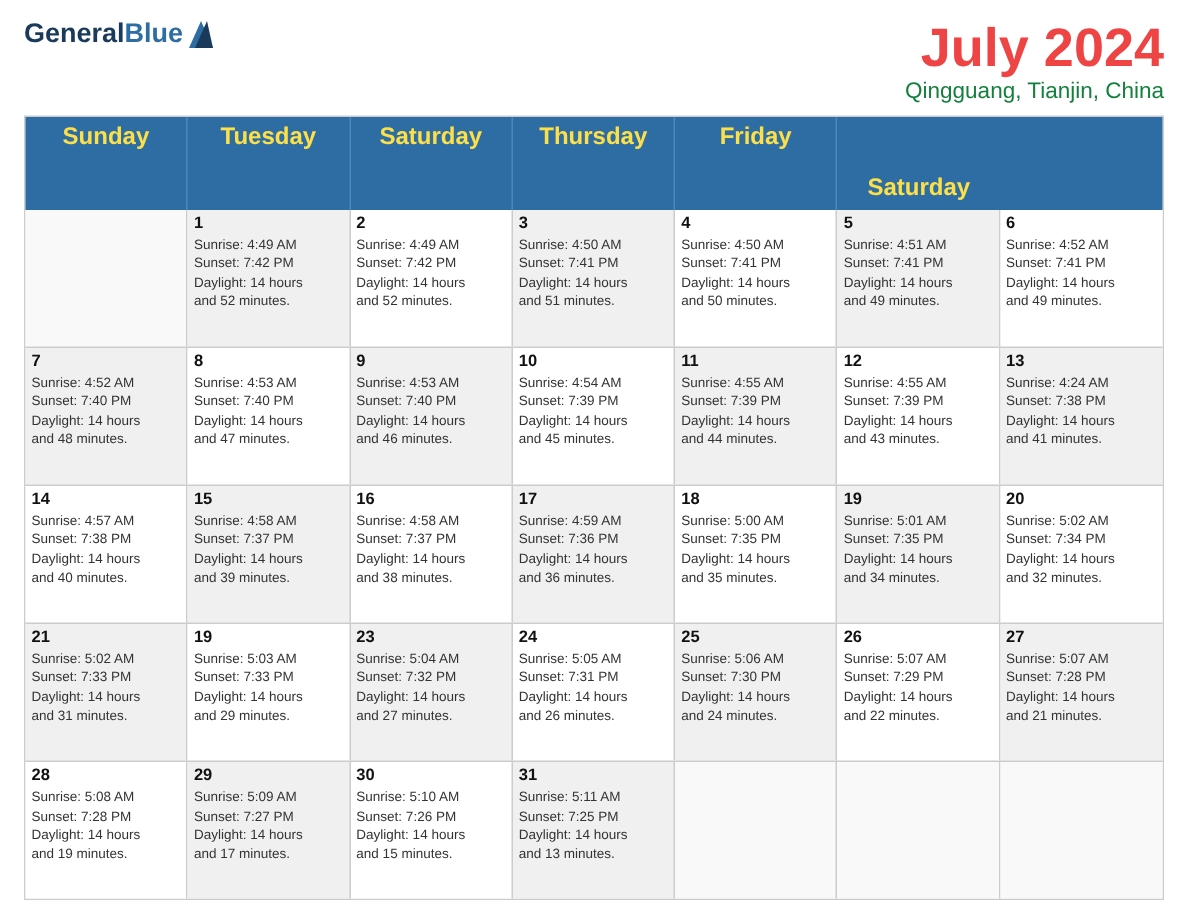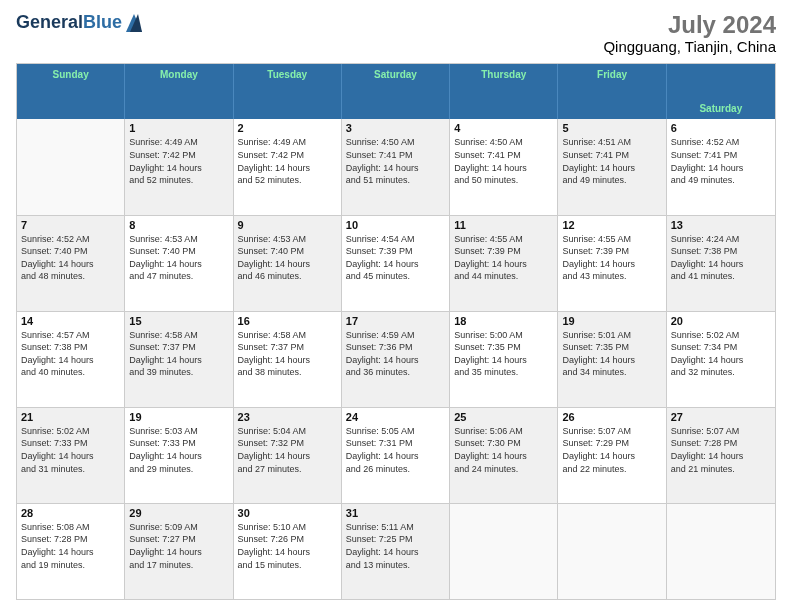--- a/index.html
+++ b/index.html
@@ -36,43 +36,43 @@
     .logo-blue { color: #2e6da4; }
     .logo-icon {
       width: 20px;
       height: 22px;
       margin-left: 2px;
     }
     .title-block {
       text-align: right;
     }
     .month-title {
-      font-size: 24px;
-      font-weight: bold;
-      color: #737373;
+      font-size: 36px;
+      font-weight: bold;
+      color: #ef4444;
       line-height: 1.1;
     }
     .location {
       font-size: 15px;
-      color: #000000;
+      color: #15803d;
     }
     .calendar {
       flex: 1;
       display: flex;
       flex-direction: column;
       border: 1px solid #ccc;
     }
     .cal-header {
       display: grid;
       grid-template-columns: repeat(7, 1fr);
       background: #2e6da4;
     }
     .cal-header-cell {
-      color: #86efac;
-      font-size: 10px;
+      color: #fde047;
+      font-size: 16px;
       font-weight: bold;
       text-align: center;
       padding: 5px 2px;
       border-right: 1px solid #4a88be;
     }
     .cal-header-cell:last-child { border-right: none; margin-top: 34px; }
     .cal-body {
       flex: 1;
       display: flex;
       flex-direction: column;
@@ -129,21 +129,20 @@
     </div>
     <div class="title-block">
       <div class="month-title">July 2024</div>
       <div class="location">Qingguang, Tianjin, China</div>
     </div>
   </div>
 
   <div class="calendar">
     <div class="cal-header" id="cal-header">
         <div class="cal-header-cell">Sunday</div>
-        <div class="cal-header-cell">Monday</div>
         <div class="cal-header-cell">Tuesday</div>
         <div class="cal-header-cell">Saturday</div>
         <div class="cal-header-cell">Thursday</div>
         <div class="cal-header-cell">Friday</div>
         <div class="cal-header-cell">Saturday</div>
       </div>
     <div class="cal-body" id="cal-body">
         <div class="cal-row">
           <div class="cal-cell empty"></div>
           <div class="cal-cell shaded">

